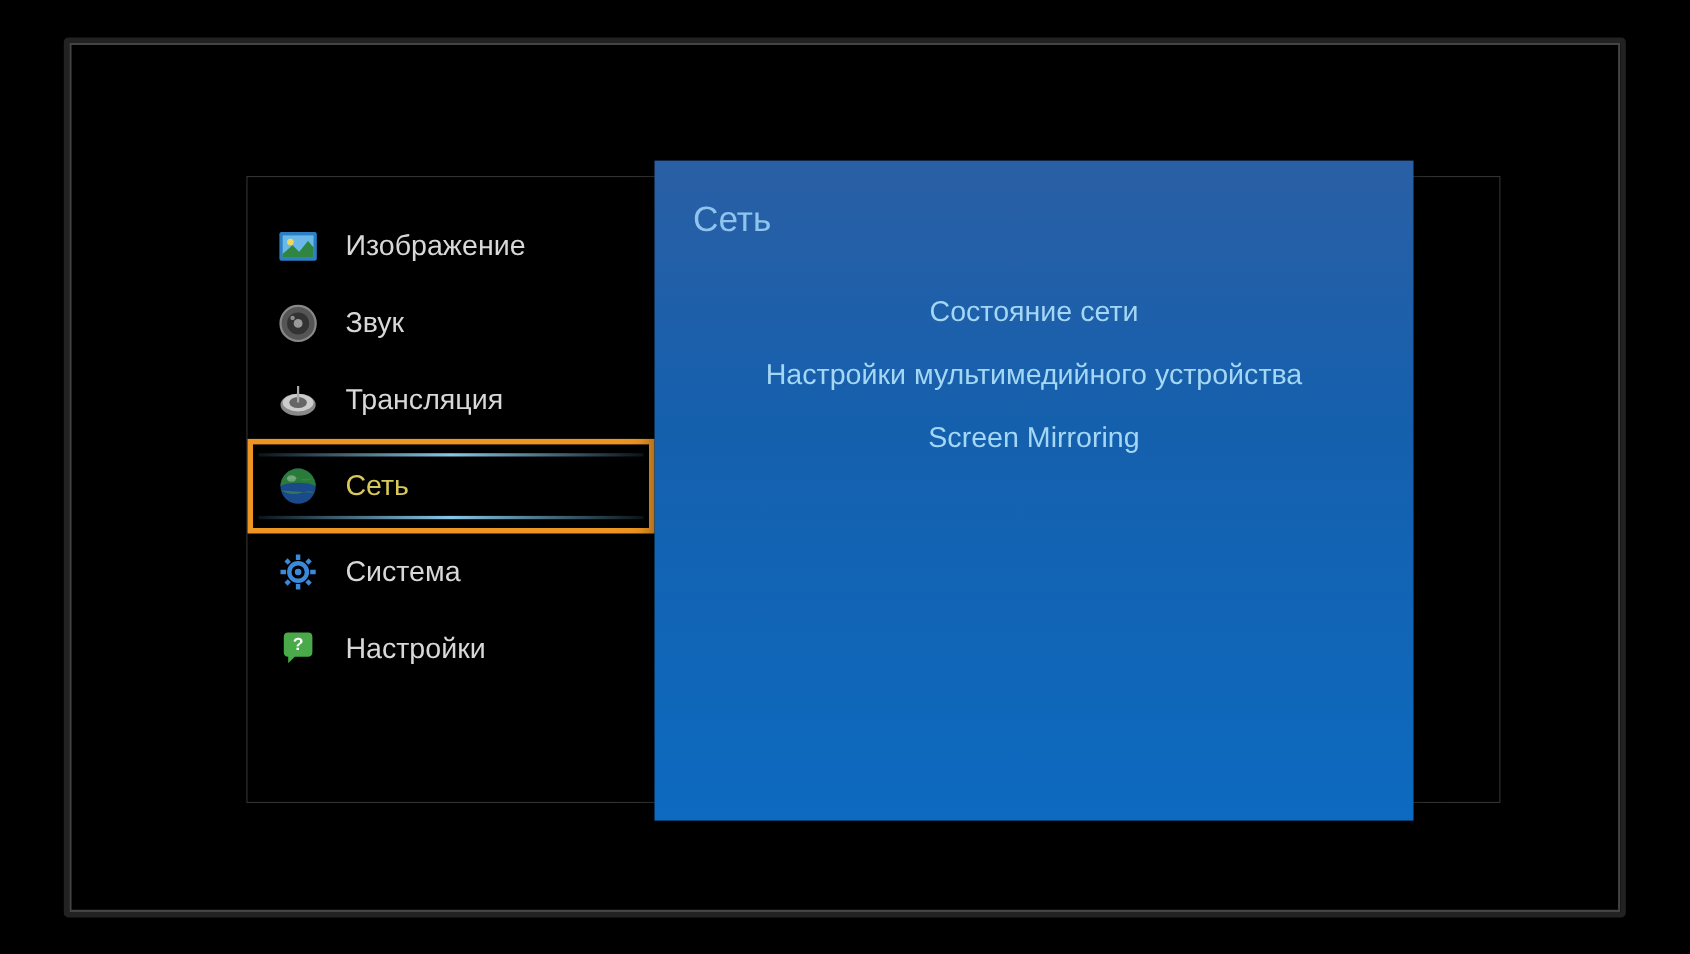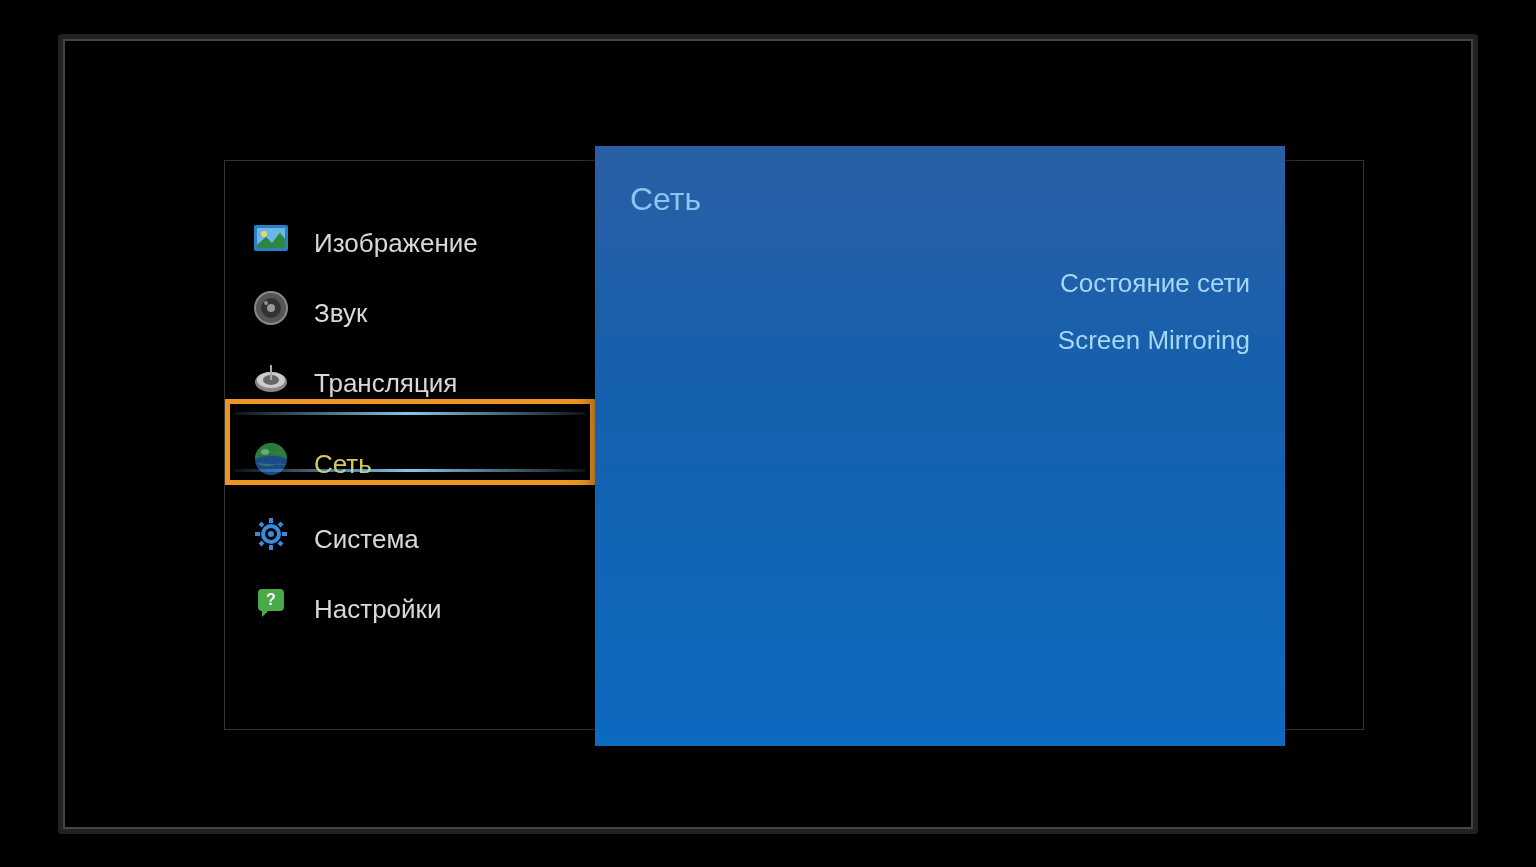--- a/index.html
+++ b/index.html
@@ -44,21 +44,21 @@
     .sidebar {
       position: absolute;
       left: 0;
       top: 0;
       width: 370px;
       height: 100%;
       padding-top: 28px;
     }
     .sidebar-item {
       display: flex;
-      align-items: flex-end;
+      align-items: center;
       height: 70px;
       padding-left: 25px;
       cursor: pointer;
     }
     .sidebar-item-label {
       color: #d8d8d8;
       font-size: 26px;
       margin-left: 22px;
     }
     .sidebar-item.selected {
@@ -118,21 +118,21 @@
       font-weight: 300;
       margin-bottom: 50px;
     }
     .content-items {
       display: flex;
       flex-direction: column;
       gap: 26px;
     }
     .content-item {
       display: flex;
-      justify-content: flex-end;
+      justify-content: center;
       align-items: center;
       cursor: pointer;
     }
     .content-item-label {
       color: #a4d7f5;
       font-size: 26px;
       font-weight: 300;
     }
     .content-item-value {
       color: #a4d7f5;
@@ -232,20 +232,23 @@
 
       </div>
 
       <div class="content-panel">
         <div class="content-title">Сеть</div>
         <div class="content-items">
           <div class="content-item">
             <span class="content-item-label">Состояние сети</span>
           </div>
           <div class="content-item">
+            <span class="content-item-label">Настройки мультимедийного устройства</span>
+          </div>
+          <div class="content-item">
             <span class="content-item-label">Screen Mirroring</span>
           </div>
         </div>
       </div>
 
     </div>
   </div>
 </div>
 
 </body></html>

